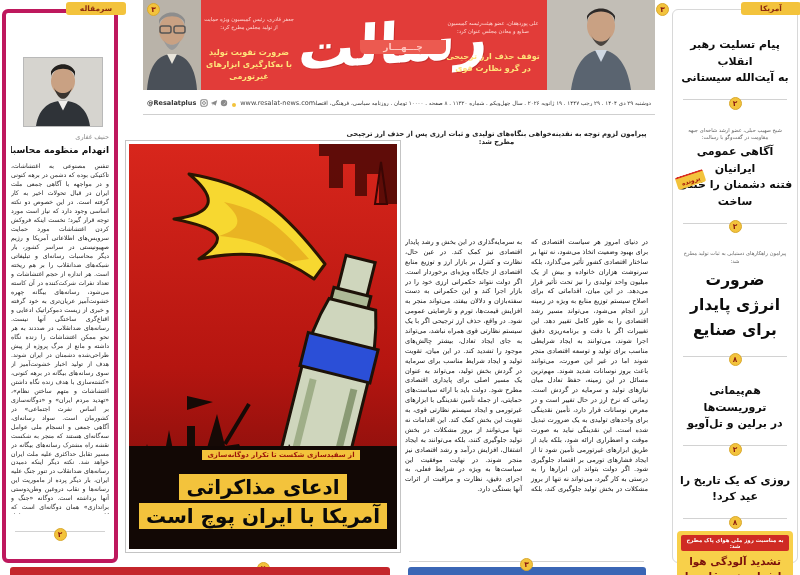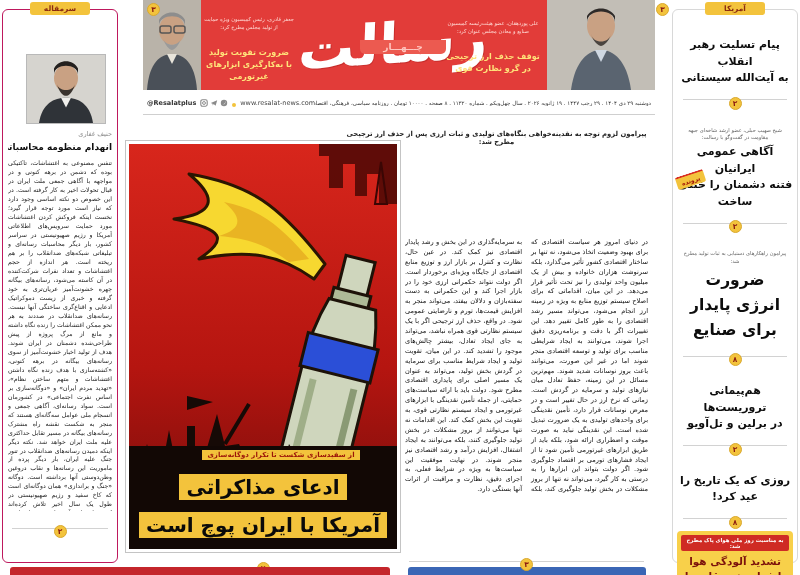--- a/index.html
+++ b/index.html
@@ -19,27 +19,27 @@
   }
   .divider { position:relative; text-align:center; height:17px; }
   .divider::before {
     content:""; position:absolute; left:4px; right:4px; top:50%;
     border-top:1px solid #d2d2d2;
   }
   .divider .bubble { position:relative; z-index:1; margin-top:1px; }
   .badge {
     position:absolute; z-index:6; width:60px; padding:2px 0;
     background:#f3c33c; color:#8b2a10; font-size:7.5px; font-weight:bold;
-    text-align:center; border-radius:3px;
+    text-align:center; border-radius:3px;margin-left:36px;
   }
 
   
   .ed-box {
     position:absolute; left:2px; top:9px; width:116px; height:554px;
-    border:1px solid #be185d; border-radius:6px; padding:0 5px; background:#fff;
+    border:4px solid #be185d; border-radius:6px; padding:0 5px; background:#fff;
   }
   .ed-badge { left:30px; top:2px; }
   .ed-photo {
     margin:44px 6px 0 auto; width:80px; height:70px;
     border:1px solid #b9b9b9; overflow:hidden;
   }
   .ed-author { margin-top:6px; font-size:6.5px; color:#8a8a8a; text-align:right; }
   .ed-title  { margin-top:4px; font-size:9px; font-weight:bold; color:#101010;
                white-space:nowrap; overflow:hidden; }
   .ed-body   { margin-top:7px; height:352px; overflow:hidden;
@@ -94,21 +94,21 @@
   }
   .poster-inner { position:relative; width:100%; height:100%; overflow:hidden; }
   .poster-art { position:absolute; inset:0; }
   .p-row { position:absolute; left:0; right:0; text-align:center; z-index:2; }
   .p-kicker { bottom:88px;padding-left:36px; }
   .p-kicker span { background:#f3c33c; color:#9c1408; font-size:7px; font-weight:bold;
                    padding:1px 5px; }
   .p-line span { background:#f3c33c; color:#0a0a0a; font-size:20px; font-weight:bold;
                  padding:1px 7px; line-height:1.45;margin-top:46px; }
   .p-l1 { bottom:47px; }
-  .p-l2 { bottom:9px; }
+  .p-l2 { bottom:18px; }
   .poster-foot { position:absolute; left:125px; top:556px; width:276px; text-align:center; }
 
   
   .ma-kicker {
     position:absolute; left:345px; top:130px; width:303px;
     font-size:6.8px; font-weight:bold; color:#222; text-align:center;
   }
   .ma-headline {
     position:absolute; left:345px; top:140px; width:303px; padding-left:8px;
     font-size:25px; font-weight:bold; color:#0d0d0d; text-align:right;

